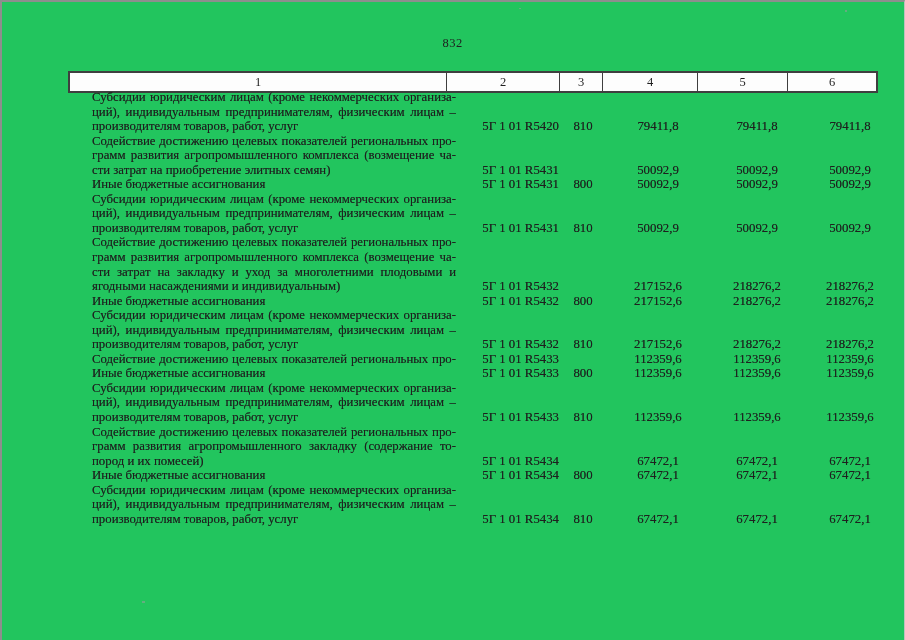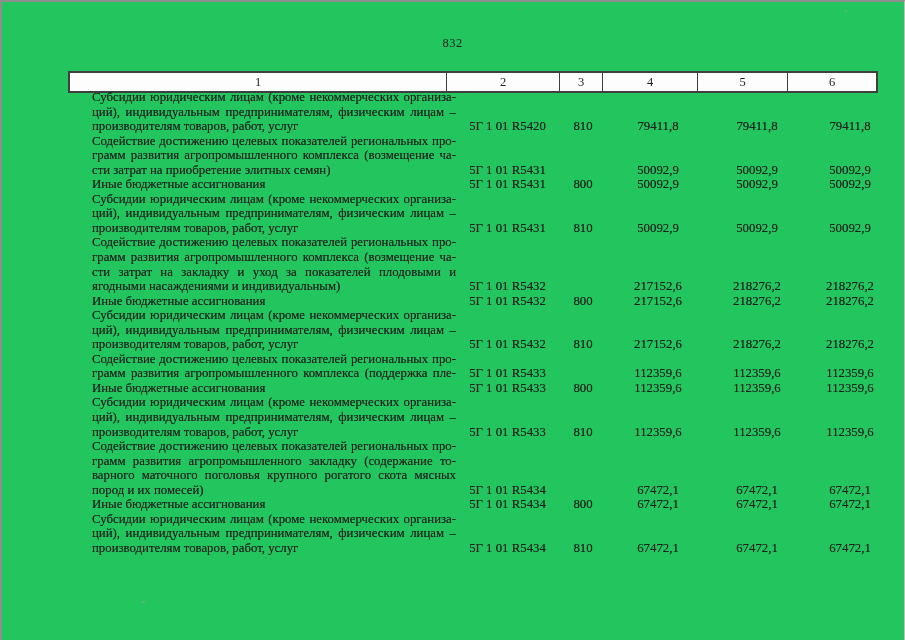--- a/index.html
+++ b/index.html
@@ -66,21 +66,21 @@
   }
   .c1{white-space:normal;}
   .c1 .tl{
     text-align:justify;
     text-align-last:justify;
     white-space:nowrap;
     overflow:visible;
   }
   .c1 .tl.last{text-align-last:left;}
   .c1 .tl.single{text-align:right;text-align-last:left;}
-  .c2{text-align:center;padding-left:0;}
+  .c2{text-align:right;padding-left:0;}
   .c3,.c4,.c5,.c6{text-align:center;}
 </style>
 </head>
 <body>
 
 <div id="canvas">
   <div class="page-edge"></div>
 
   <div class="speck" style="left:142px;top:601px;width:3px;height:2px;"></div>
   <div class="speck" style="left:845px;top:10px;width:2px;height:2px;"></div>
@@ -141,21 +141,21 @@
         <div class="c c2">5Г 1 01 R5431</div>
         <div class="c c3">810</div>
         <div class="c c4">50092,9</div>
         <div class="c c5">50092,9</div>
         <div class="c c6">50092,9</div>
       </div>
       <div class="row">
         <div class="c c1">
           <div class="tl">Содействие достижению целевых показателей региональных про-</div>
           <div class="tl">грамм развития агропромышленного комплекса (возмещение ча-</div>
-          <div class="tl">сти затрат на закладку и уход за показателей плодовыми и</div>
+          <div class="tl">сти затрат на закладку и уход за многолетними плодовыми и</div>
           <div class="tl last">ягодными насаждениями и индивидуальным)</div>
         </div>
         <div class="c c2">5Г 1 01 R5432</div>
         <div class="c c3"></div>
         <div class="c c4">217152,6</div>
         <div class="c c5">218276,2</div>
         <div class="c c6">218276,2</div>
       </div>
       <div class="row">
         <div class="c c1">
@@ -175,21 +175,20 @@
         </div>
         <div class="c c2">5Г 1 01 R5432</div>
         <div class="c c3">810</div>
         <div class="c c4">217152,6</div>
         <div class="c c5">218276,2</div>
         <div class="c c6">218276,2</div>
       </div>
       <div class="row">
         <div class="c c1">
           <div class="tl">Содействие достижению целевых показателей региональных про-</div>
-          <div class="tl">грамм развития агропромышленного комплекса (поддержка пле-</div>
         </div>
         <div class="c c2">5Г 1 01 R5433</div>
         <div class="c c3"></div>
         <div class="c c4">112359,6</div>
         <div class="c c5">112359,6</div>
         <div class="c c6">112359,6</div>
       </div>
       <div class="row">
         <div class="c c1">
           <div class="tl last single">Иные бюджетные ассигнования</div>
@@ -209,21 +208,20 @@
         <div class="c c2">5Г 1 01 R5433</div>
         <div class="c c3">810</div>
         <div class="c c4">112359,6</div>
         <div class="c c5">112359,6</div>
         <div class="c c6">112359,6</div>
       </div>
       <div class="row">
         <div class="c c1">
           <div class="tl">Содействие достижению целевых показателей региональных про-</div>
           <div class="tl">грамм развития агропромышленного закладку (содержание то-</div>
-          <div class="tl">варного маточного поголовья крупного рогатого скота мясных</div>
           <div class="tl last">пород и их помесей)</div>
         </div>
         <div class="c c2">5Г 1 01 R5434</div>
         <div class="c c3"></div>
         <div class="c c4">67472,1</div>
         <div class="c c5">67472,1</div>
         <div class="c c6">67472,1</div>
       </div>
       <div class="row">
         <div class="c c1">

